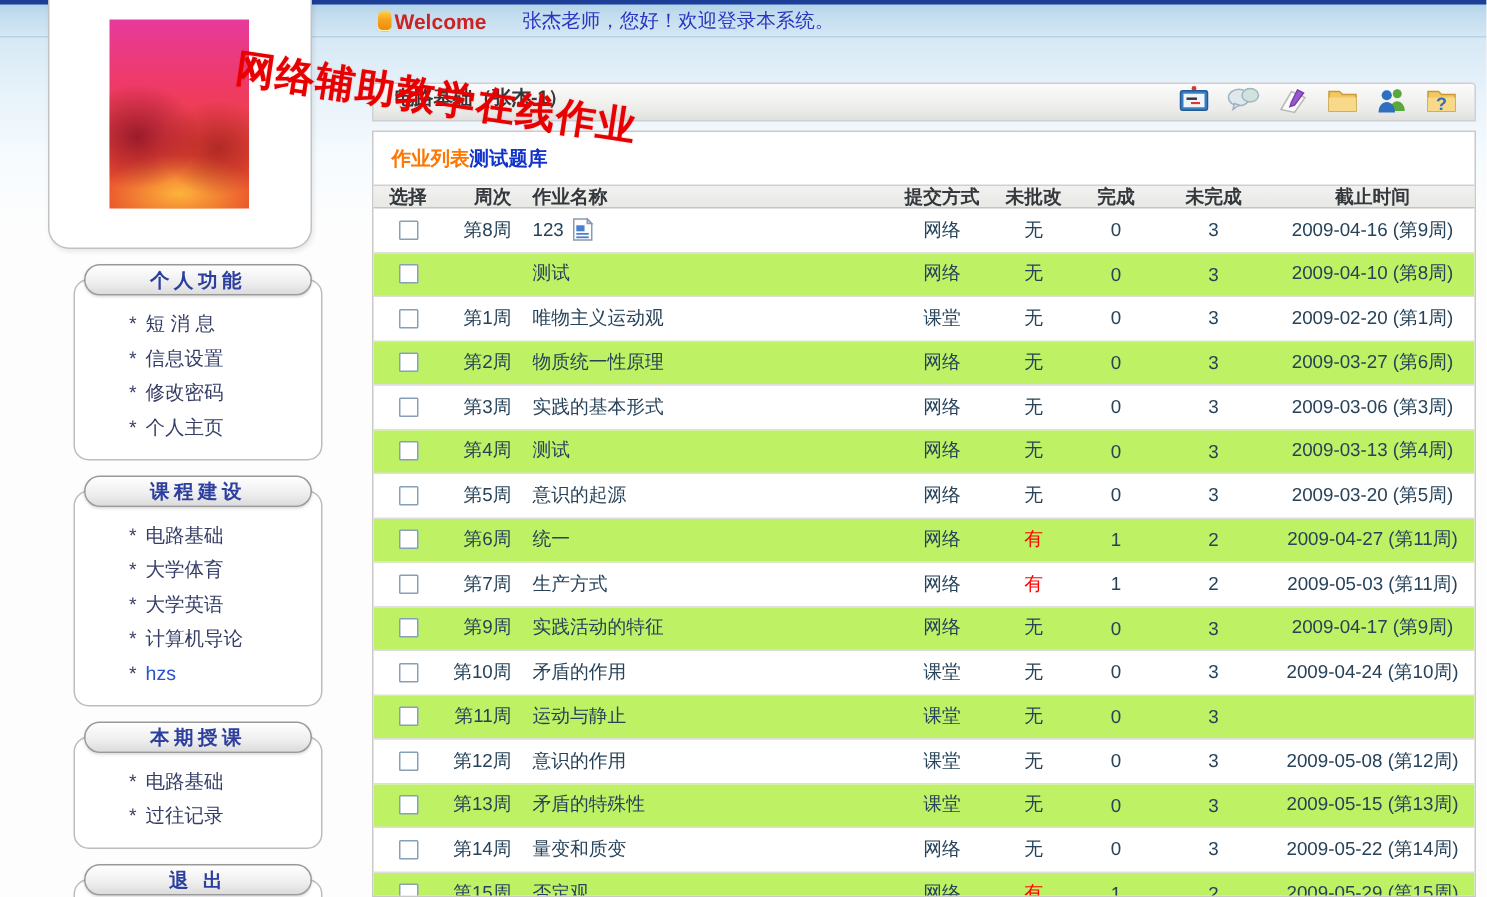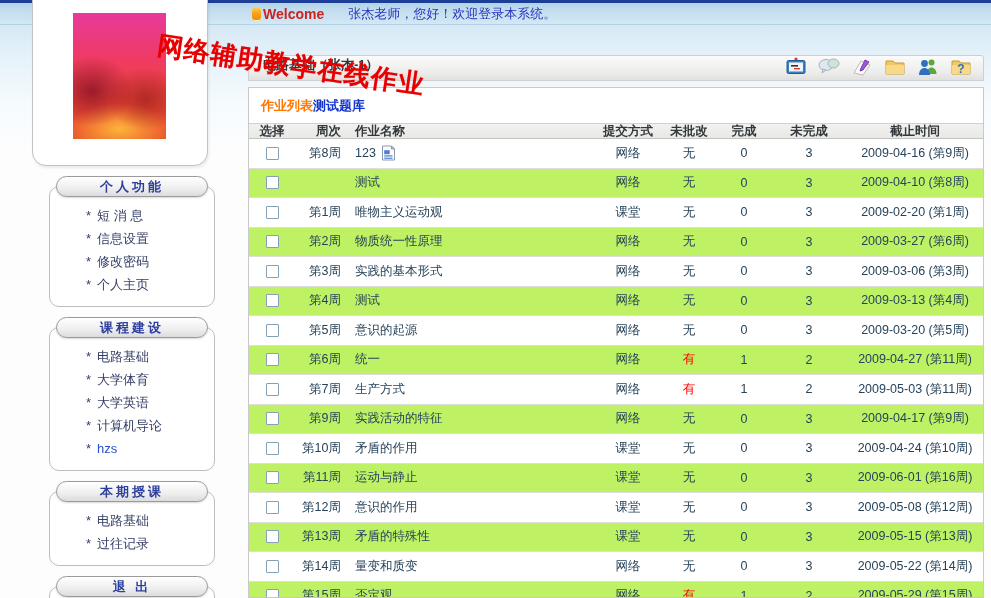--- a/index.html
+++ b/index.html
@@ -402,21 +402,20 @@
           <div class="checkbox"></div>
         </div>
         <div class="cell c-week">第11周</div>
         <div class="cell c-name">
           <span>运动与静止</span>
         </div>
         <div class="cell c-method">课堂</div>
         <div class="cell c-ungraded">无</div>
         <div class="cell c-done">0</div>
         <div class="cell c-undone">3</div>
-        <div class="cell c-deadline">2009-06-01 (第16周)</div>
       </div>
       <div class="t-row">
         <div class="cell c-sel">
           <div class="checkbox"></div>
         </div>
         <div class="cell c-week">第12周</div>
         <div class="cell c-name">
           <span>意识的作用</span>
         </div>
         <div class="cell c-method">课堂</div>

